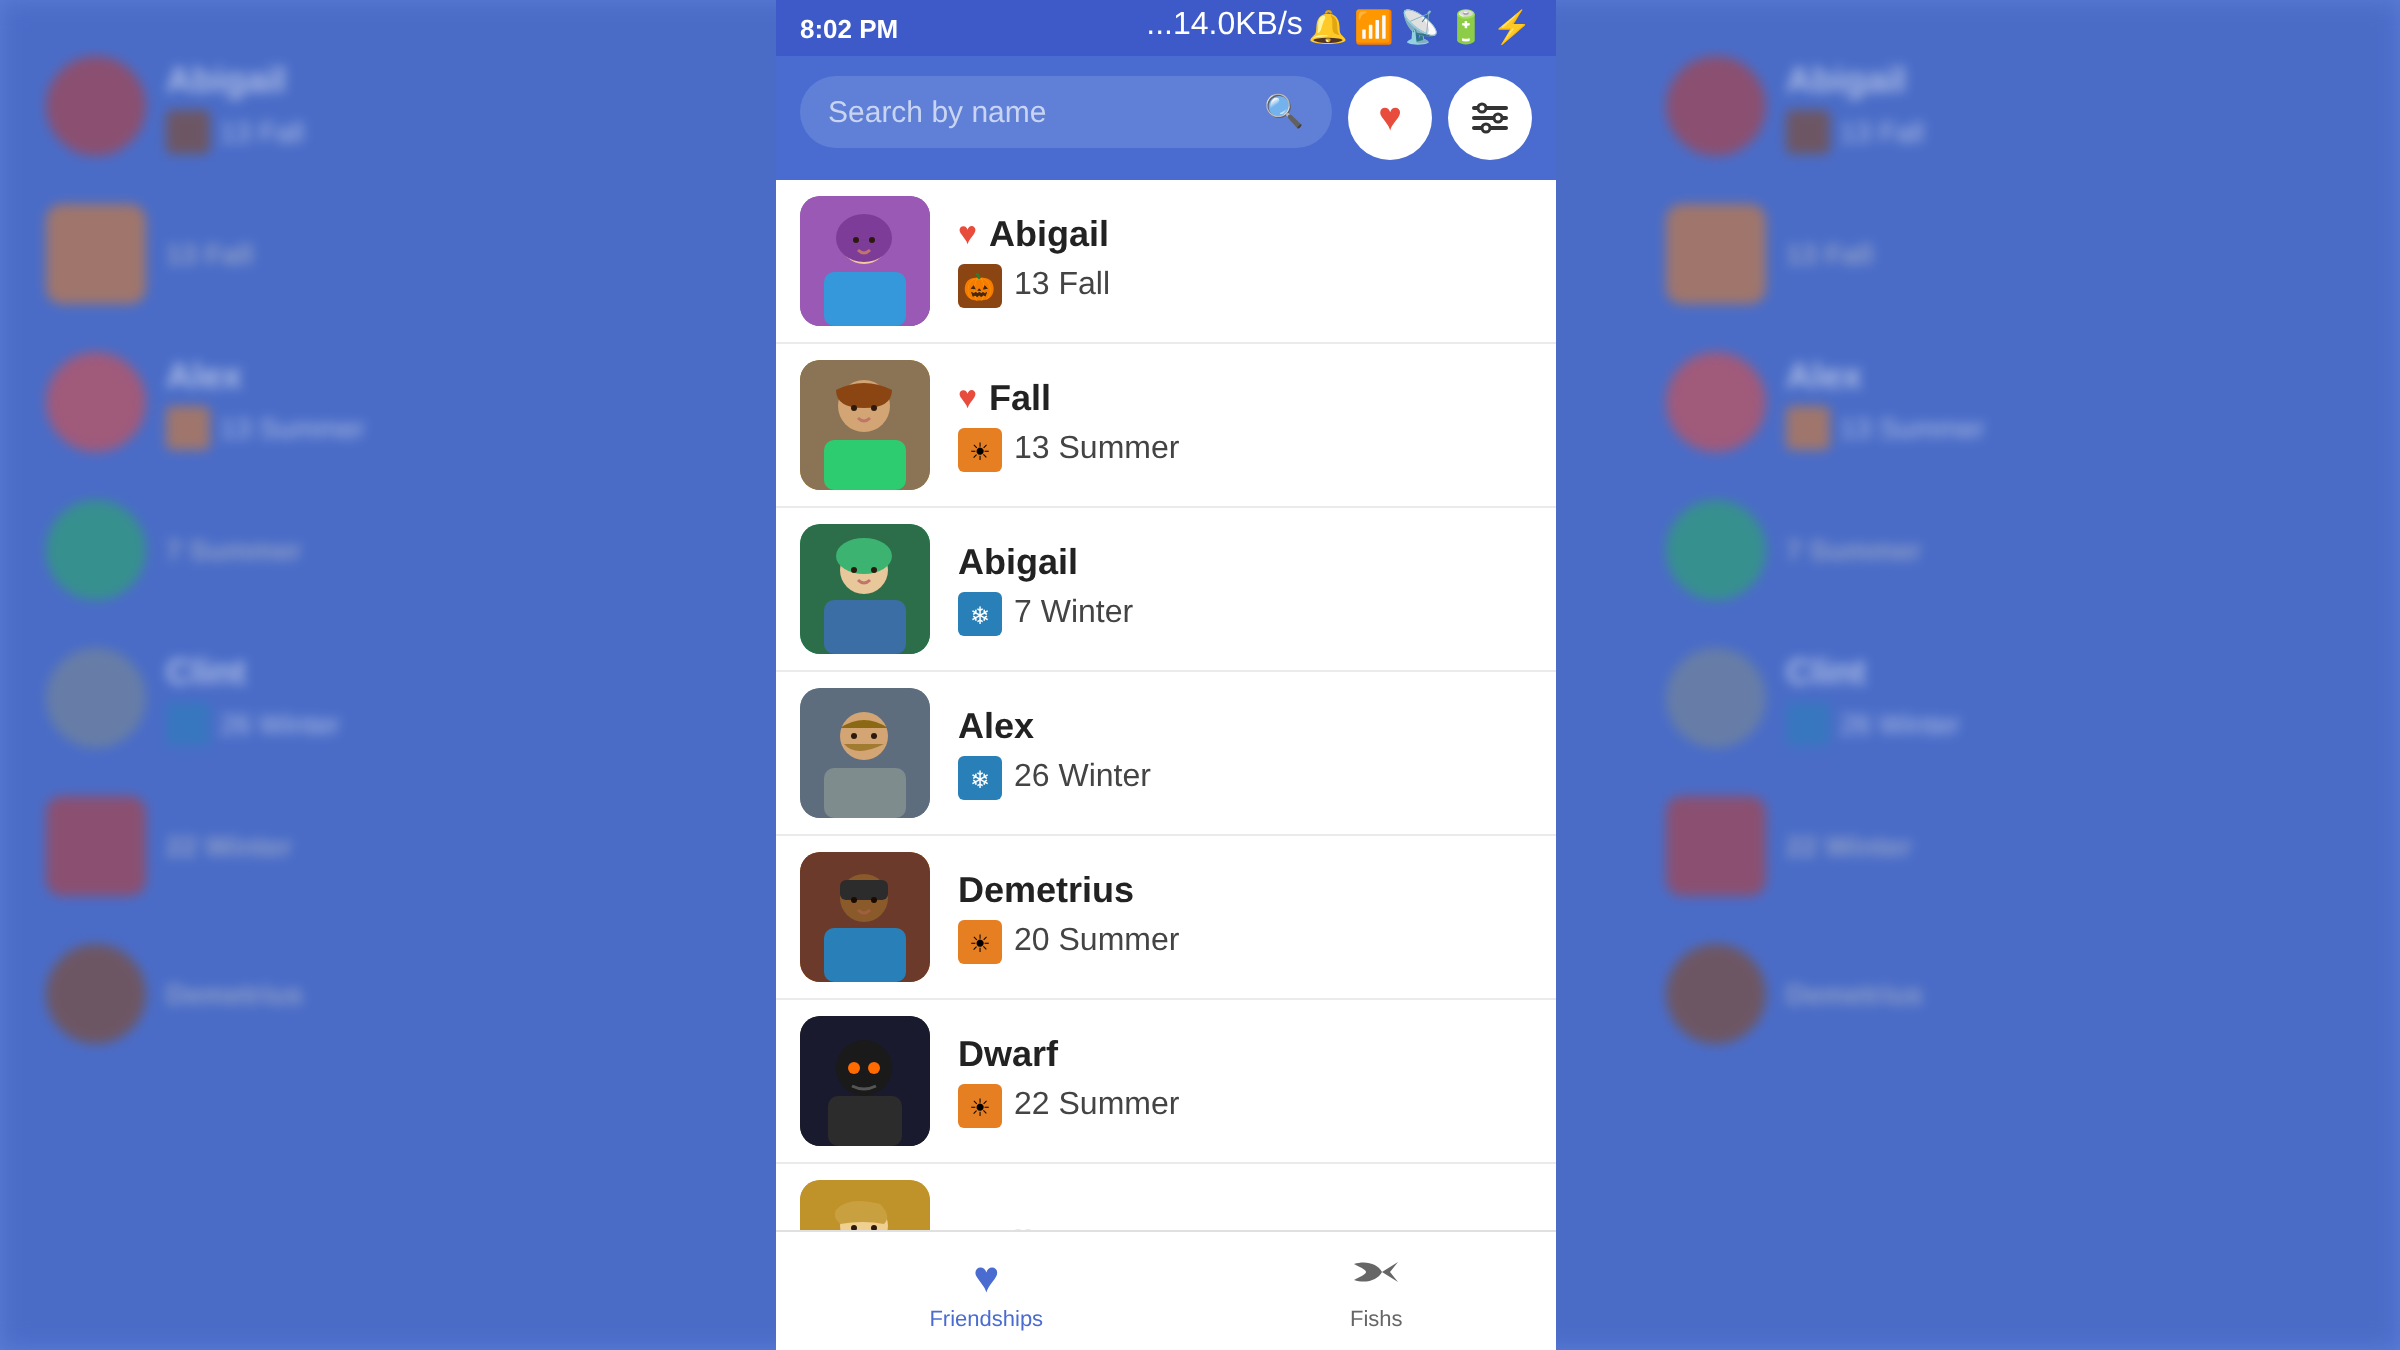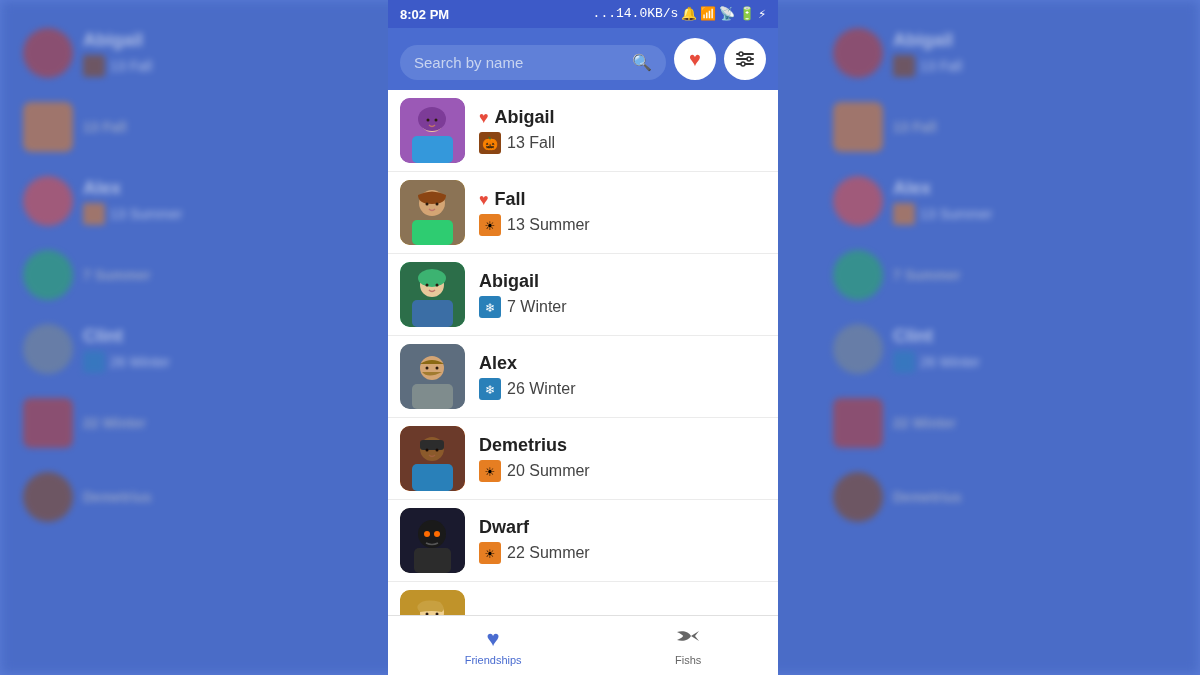--- a/index.html
+++ b/index.html
@@ -106,33 +106,32 @@
     }
 
     .status-time {
       color: white;
       font-size: 13px;
       font-weight: 600;
     }
 
     .status-icons {
       color: white;
-      font-size: 13px;
+      font-size: 16px;
       display: flex;
       align-items: flex-start;
       gap: 3px;
-      font-family: Liberation Mono, monospace;
     }
 
     
     .search-area {
       background: #4a6cd0;
       padding: 10px 12px;
       display: flex;
-      align-items: flex-end;
+      align-items: flex-start;
       gap: 8px;
       flex-shrink: 0;
     }
 
     .search-box {
       flex: 1;
       background: #6080d8;
       border: none;
       border-radius: 20px;
       padding: 8px 14px;

